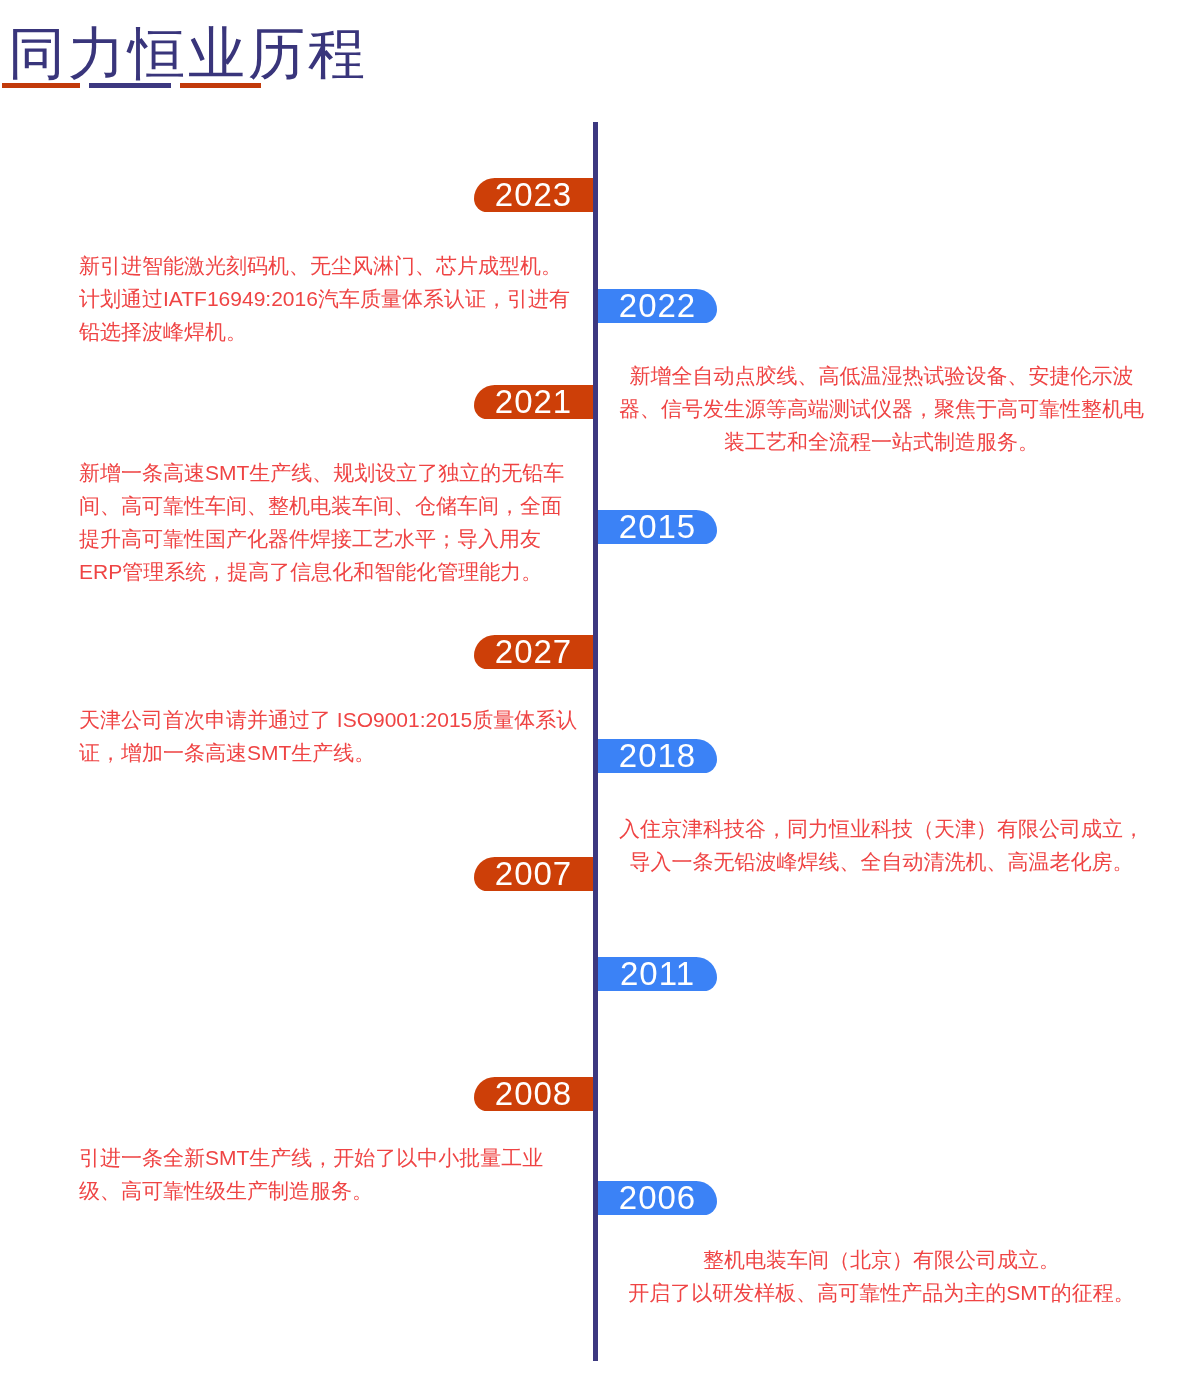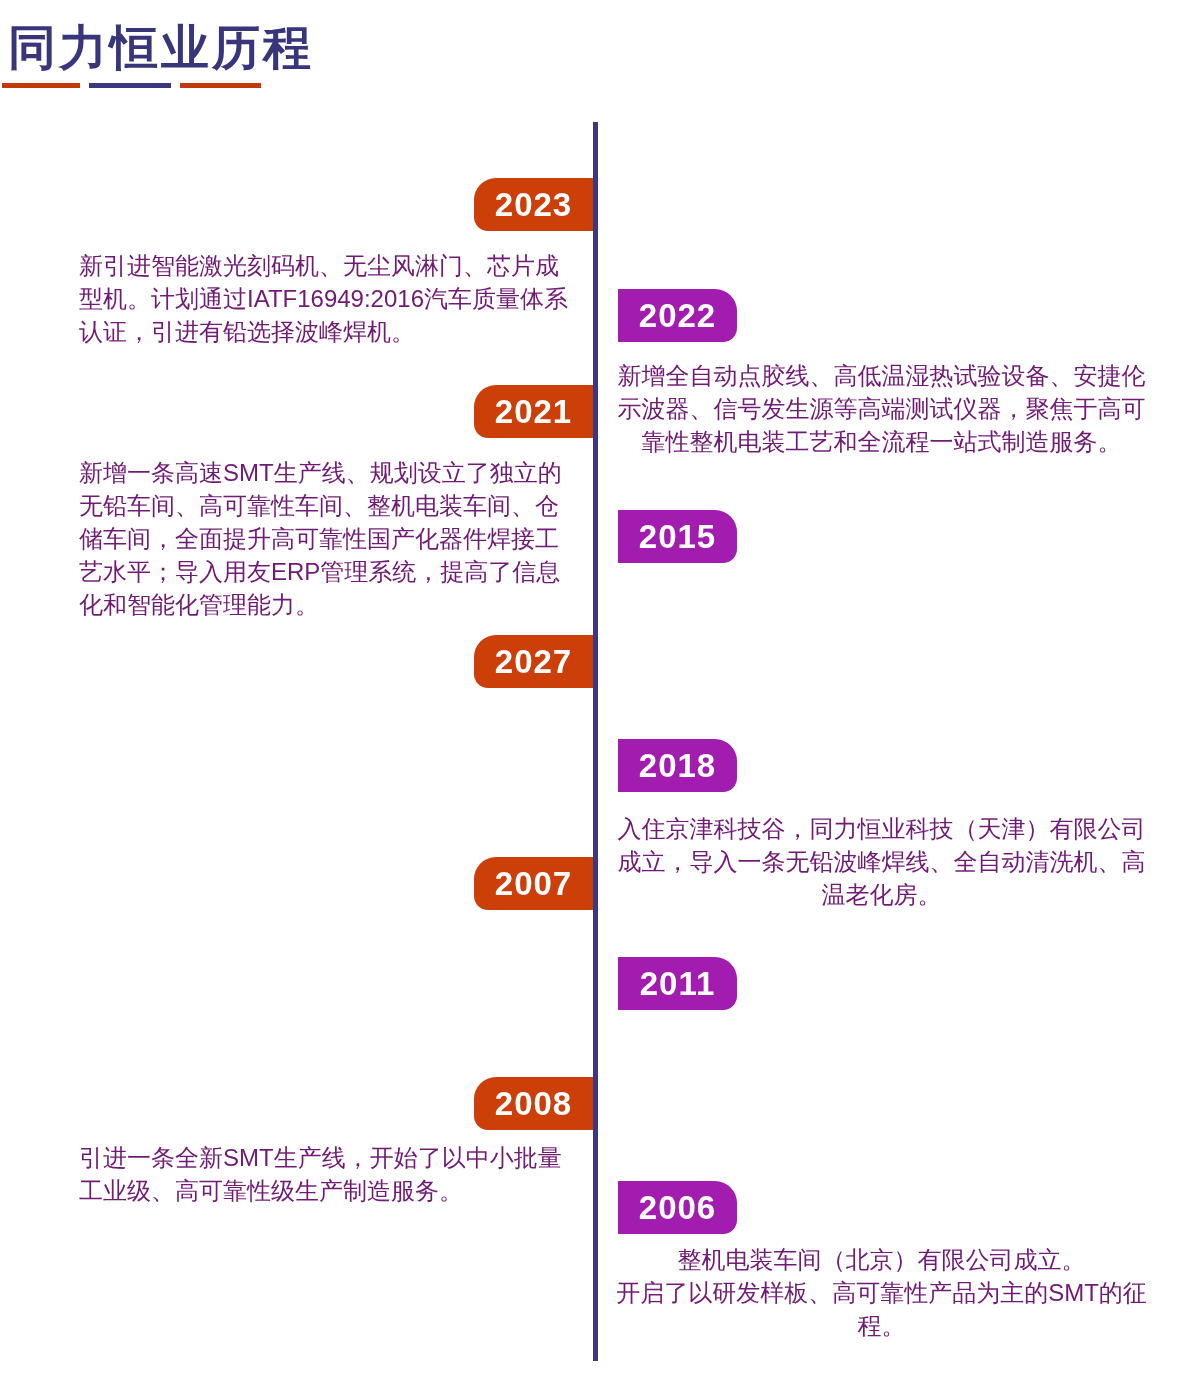--- a/index.html
+++ b/index.html
@@ -5,51 +5,51 @@
   html,body{margin:0;padding:0;background:#ffffff;}
   body{
     width:1200px;height:1380px;position:relative;overflow:hidden;
     font-family:"Liberation Sans","DejaVu Sans",sans-serif;
   }
   .stage{position:absolute;inset:0;}
 
   
   .page-title{
     position:absolute;left:8px;top:16px;
-    font-size:48px;font-weight:bold;color:#39357B;letter-spacing:3px;
+    font-size:57px;font-weight:normal;color:#39357B;letter-spacing:3px;
   }
   .title-dashes{position:absolute;left:2px;top:83px;height:5px;}
   .dash{position:absolute;top:0;height:5px;}
   .dash.d1{left:0;width:78px;background:#C23A0A;}
   .dash.d2{left:87px;width:82px;background:#3C3880;}
   .dash.d3{left:178px;width:81px;background:#C23A0A;}
 
   
   .spine{
     position:absolute;left:593px;top:122px;width:5px;height:1239px;
     background:#3C3880;
   }
 
   
   .badge{
-    position:absolute;width:119px;height:53px;
+    position:absolute;width:119px;height:34px;
     display:flex;align-items:center;justify-content:center;
-    color:#ffffff;font-size:33px;font-weight:bold;letter-spacing:1px;
+    color:#ffffff;font-size:33px;font-weight:normal;letter-spacing:1px;
   }
   .badge.left{
     right:607px;background:#CD3F08;
     border-radius:22px 0 0 14px;
   }
   .badge.right{
-    left:618px;background:#a21caf;
+    left:598px;background:#3b82f6;
     border-radius:0 22px 14px 0;
   }
   .mtext{
     position:absolute;
-    font-size:24px;line-height:33px;color:#701a75;
+    font-size:21px;line-height:33px;color:#ef4444;
     white-space:pre-line;text-align:left;
   }
   .mtext.left{left:79px;width:500px;}
   .mtext.right{left:613px;width:537px;text-align:center;}
 </style>
 </head>
 <body>
 
 <div class="stage">
 
@@ -67,20 +67,21 @@
 
   <div class="badge right" style="top:289px">2022</div>
   <div class="mtext right" style="top:359px">新增全自动点胶线、高低温湿热试验设备、安捷伦示波器、信号发生源等高端测试仪器，聚焦于高可靠性整机电装工艺和全流程一站式制造服务。</div>
 
   <div class="badge left" style="top:385px">2021</div>
   <div class="mtext left" style="top:456px">新增一条高速SMT生产线、规划设立了独立的无铅车间、高可靠性车间、整机电装车间、仓储车间，全面提升高可靠性国产化器件焊接工艺水平；导入用友ERP管理系统，提高了信息化和智能化管理能力。</div>
 
   <div class="badge right" style="top:510px">2015</div>
 
   <div class="badge left" style="top:635px">2027</div>
+  <div class="mtext left" style="top:703px">天津公司首次申请并通过了 ISO9001:2015质量体系认证，增加一条高速SMT生产线。</div>
 
   <div class="badge right" style="top:739px">2018</div>
   <div class="mtext right" style="top:812px">入住京津科技谷，同力恒业科技（天津）有限公司成立，导入一条无铅波峰焊线、全自动清洗机、高温老化房。</div>
 
   <div class="badge left" style="top:857px">2007</div>
 
   <div class="badge right" style="top:957px">2011</div>
 
   <div class="badge left" style="top:1077px">2008</div>
   <div class="mtext left" style="top:1141px">引进一条全新SMT生产线，开始了以中小批量工业级、高可靠性级生产制造服务。</div>

